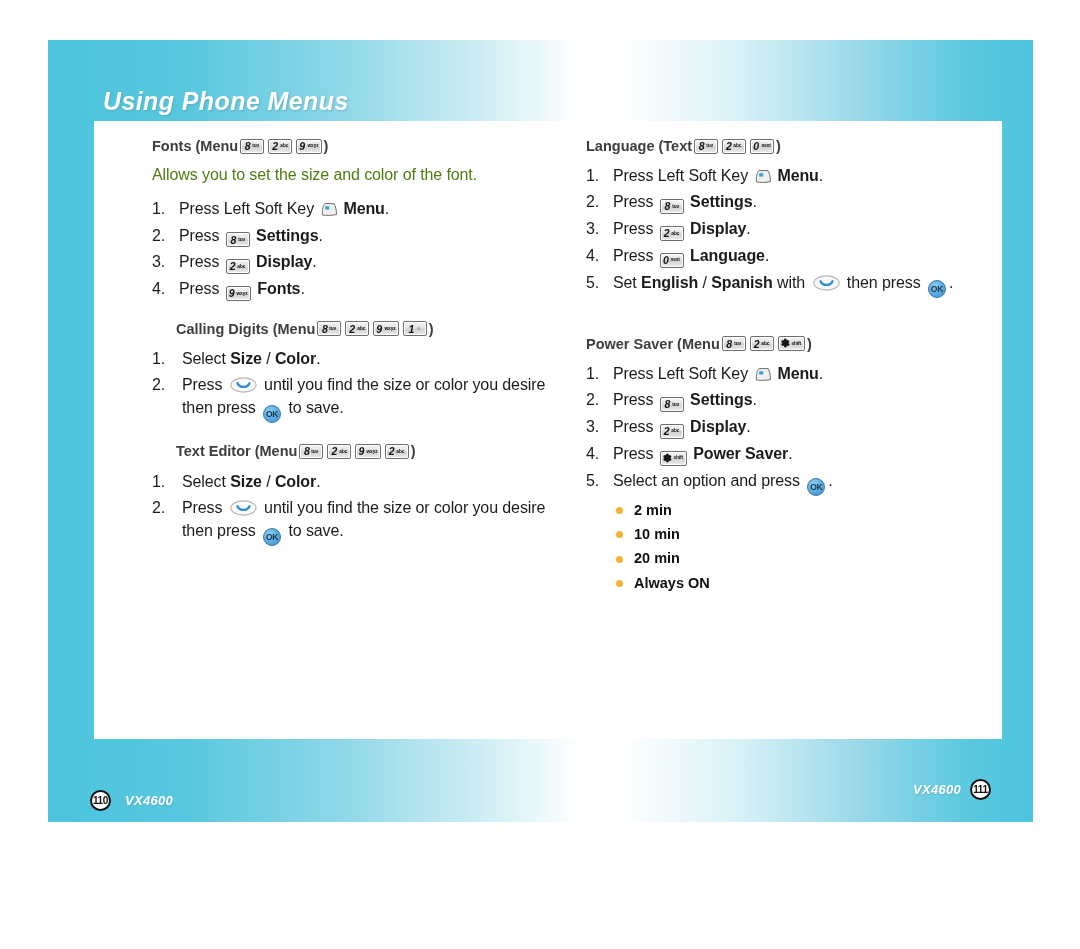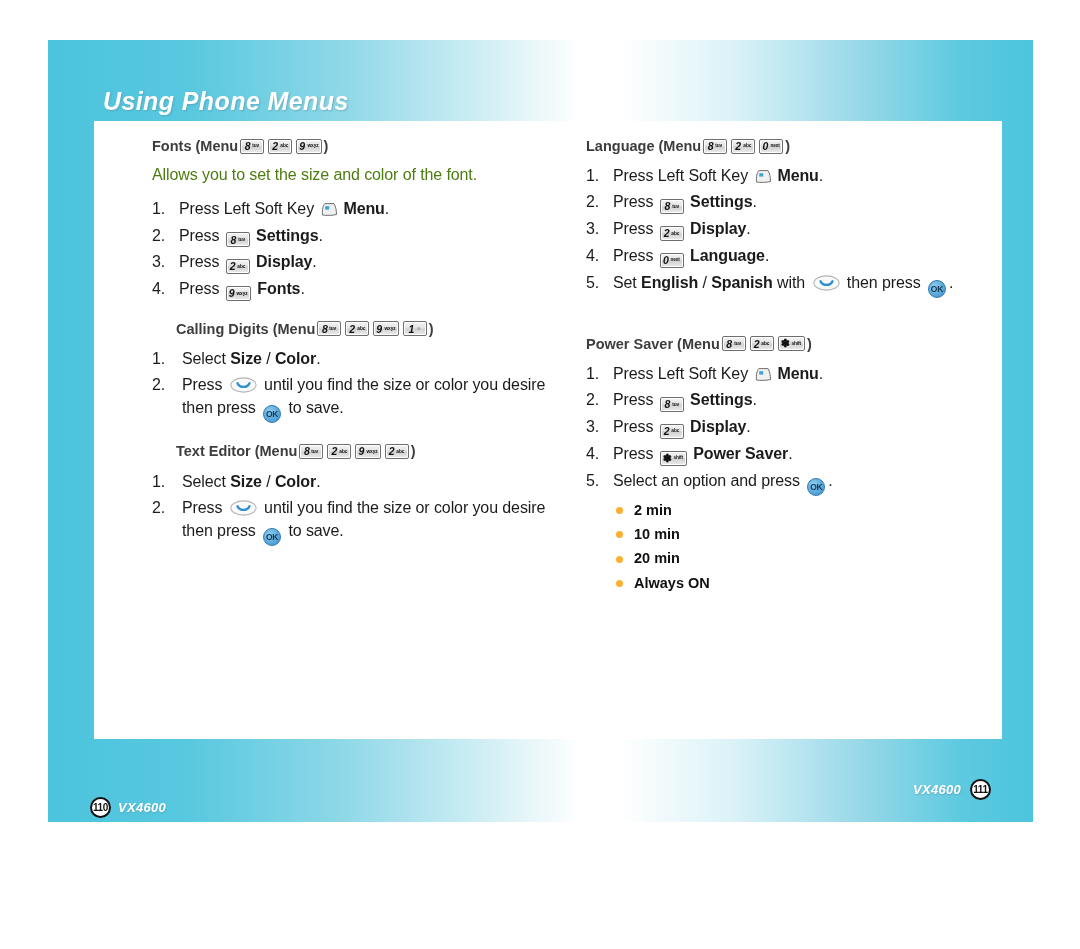--- a/index.html
+++ b/index.html
@@ -62,24 +62,24 @@
     color: #ffffff;
     letter-spacing: 0.4px;
     text-shadow: 1px 1px 2px rgba(90,140,160,0.55);
     white-space: nowrap;
   }
 
   
   .footer-left {
     position: absolute;
     left: 42px;
-    bottom: 4px;
+    bottom: 11px;
     display: flex;
     align-items: center;
-    gap: 7px;
+    gap: 14px;
   }
   .footer-right {
     position: absolute;
     right: 42px;
     bottom: 22px;
     display: flex;
     align-items: center;
     gap: 9px;
   }
   .pagenum {
@@ -419,21 +419,21 @@
                   <ellipse cx="13.5" cy="8" rx="12.6" ry="7.1" fill="#fafafa" stroke="#b3b3b3" stroke-width="1.1"></ellipse>
                   <path d="M7.5 6.2 C9.6 11.2 17.4 11.2 19.5 6.2" fill="none" stroke="#2f8fcf" stroke-width="2.3" stroke-linecap="round"></path>
                 </svg></span><span> until you find the size or color you desire then press </span><span class="okkey">OK</span><span> to save.</span></span>
         </li>
       </ol>
     </div>
 
     <div class="col col-right">
 
       <div class="sec-head">
-        <span>Language (Menu</span>
+        <span>Language (Text</span>
         <span class="key">
             <span class="kd">8</span>
             <span class="kl">tuv</span>
           </span>
         <span class="key">
             <span class="kd">2</span>
             <span class="kl">abc</span>
           </span>
         <span class="key">
             <span class="kd">0</span>

